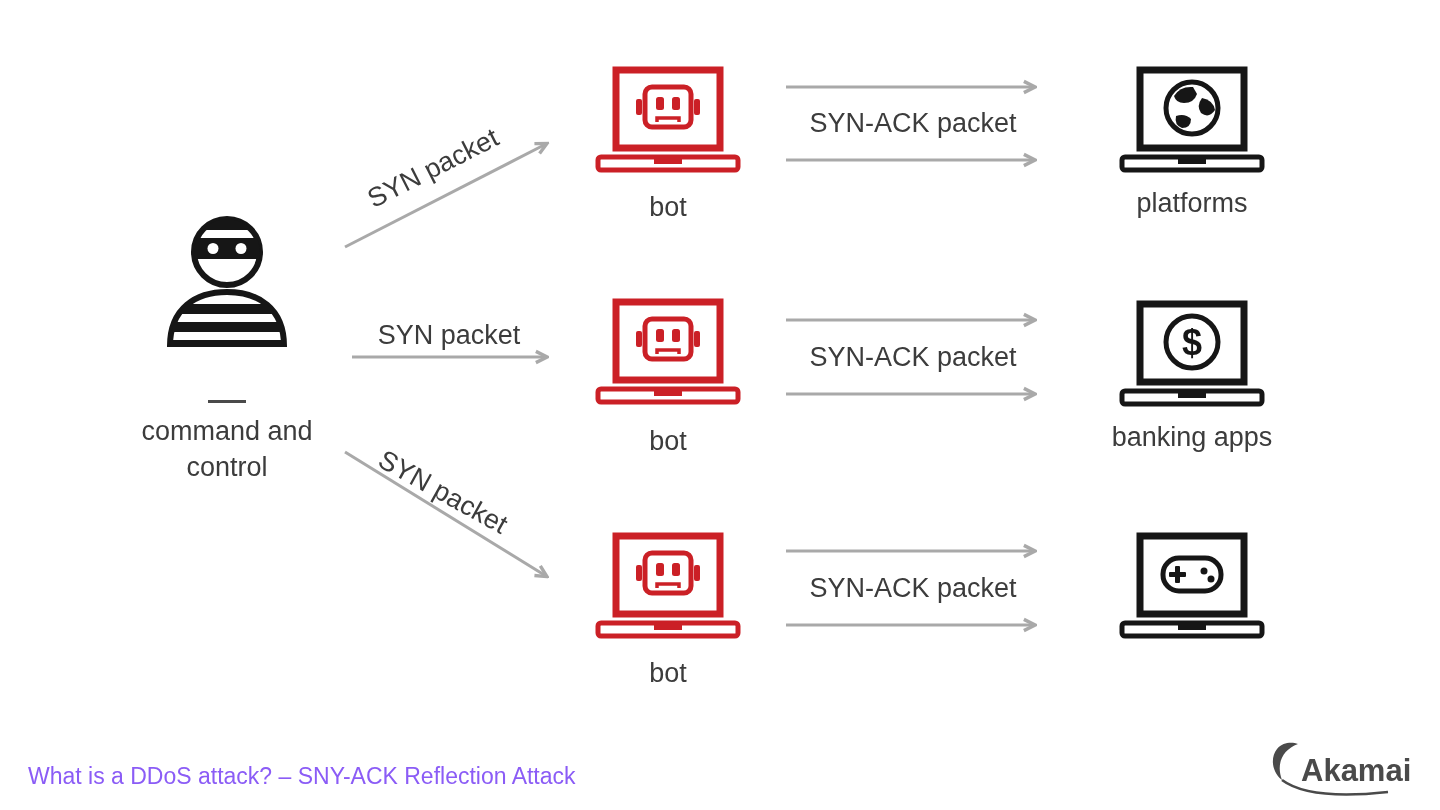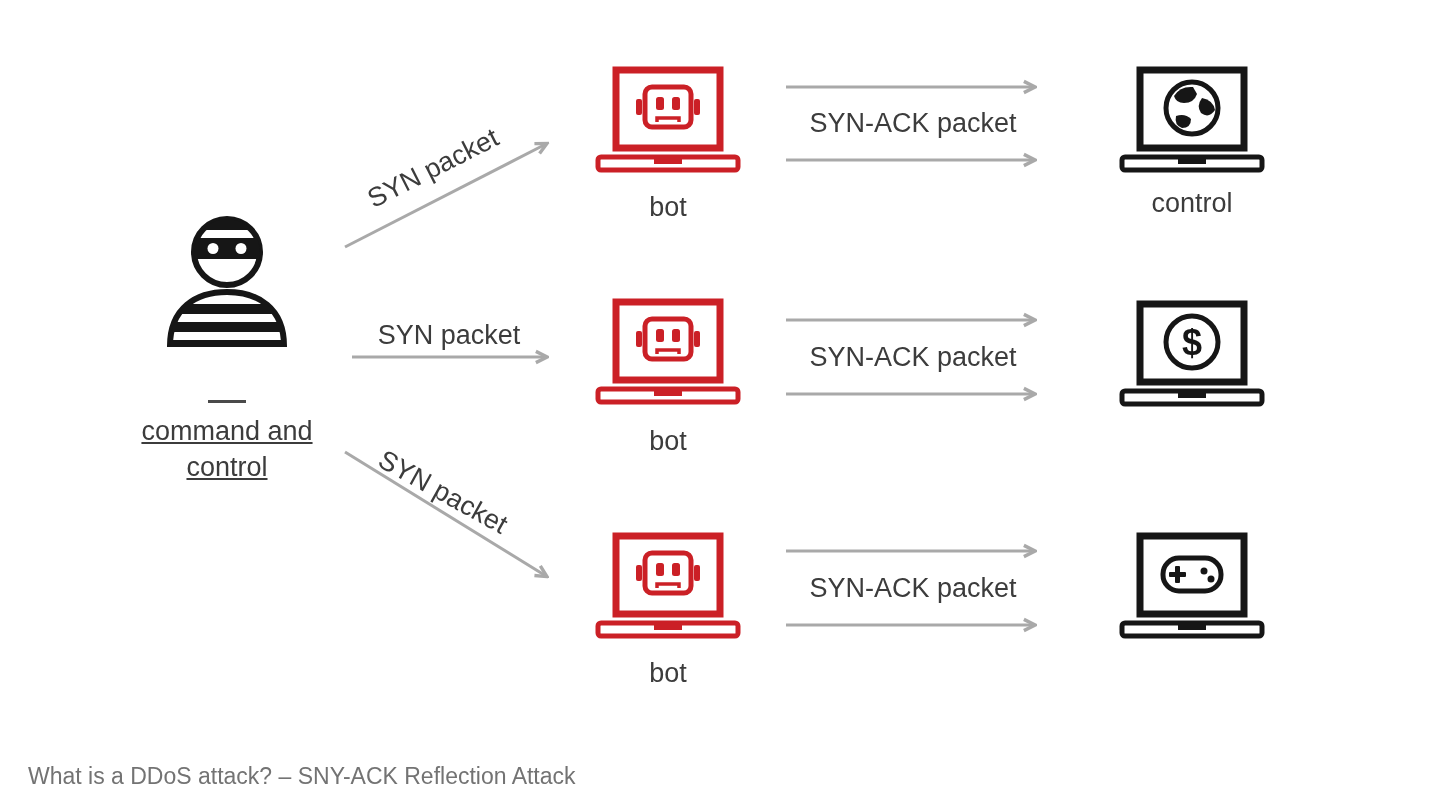--- a/index.html
+++ b/index.html
@@ -3,23 +3,23 @@
 <meta charset="utf-8">
 <style>
   * { margin:0; padding:0; box-sizing:border-box; }
   html,body { background:#ffffff; }
   body { font-family:"Liberation Sans", sans-serif; }
   .canvas { position:relative; width:1440px; height:810px; background:#fff; overflow:hidden; }
   .abs { position:absolute; }
   .arrow-layer { left:0; top:0; z-index:1; pointer-events:none; }
   .icon-wrap { z-index:2; line-height:0; }
   .label { z-index:3; font-size:27px; color:#3c3c3c; text-align:center; line-height:34px; }
-  .sublabel { line-height:36px;text-decoration:underline; }
+  .sublabel { line-height:36px; }
   .divider { width:38px; height:3px; background:#4a4a4a; z-index:3; }
-  .caption { z-index:3; font-size:23px; color:#737373; text-align:left; }
+  .caption { z-index:3; font-size:23px; color:#8b5cf6; text-align:left; }
   .bot-color { color:#cb2026; }
   .target-color { color:#161616; }
   .logo { z-index:3; line-height:0; }
 </style>
 </head>
 <body>
 
 <div class="canvas">
 
   <svg width="0" height="0" style="position:absolute" aria-hidden="true">
@@ -115,48 +115,56 @@
       </svg>
   </div>
   <div class="abs label" style="left:593px;top:190px;width:150px">bot</div>
   <div class="abs label" style="left:763px;top:106px;width:300px">SYN-ACK packet</div>
   <div class="abs icon-wrap target-color" style="left:1117px;top:66px">
     <svg width="150" height="115">
         <use href="#laptop"></use>
         <use href="#globe"></use>
       </svg>
   </div>
-  <div class="abs label" style="left:1092px;top:186px;width:200px">control</div>
+  <div class="abs label" style="left:1092px;top:186px;width:200px">platforms</div>
 
   <div class="abs icon-wrap bot-color" style="left:593px;top:298px">
     <svg width="150" height="115">
         <use href="#laptop"></use>
         <use href="#bot-face"></use>
       </svg>
   </div>
   <div class="abs label" style="left:593px;top:424px;width:150px">bot</div>
   <div class="abs label" style="left:763px;top:340px;width:300px">SYN-ACK packet</div>
   <div class="abs icon-wrap target-color" style="left:1117px;top:300px">
     <svg width="150" height="115">
         <use href="#laptop"></use>
         <use href="#dollar"></use>
       </svg>
   </div>
+  <div class="abs label" style="left:1092px;top:420px;width:200px">banking apps</div>
 
   <div class="abs icon-wrap bot-color" style="left:593px;top:532px">
     <svg width="150" height="115">
         <use href="#laptop"></use>
         <use href="#bot-face"></use>
       </svg>
   </div>
   <div class="abs label" style="left:593px;top:656px;width:150px">bot</div>
   <div class="abs label" style="left:763px;top:571px;width:300px">SYN-ACK packet</div>
   <div class="abs icon-wrap target-color" style="left:1117px;top:532px">
     <svg width="150" height="115">
         <use href="#laptop"></use>
         <use href="#controller"></use>
       </svg>
   </div>
 
   <div class="abs caption" style="left:28px;top:763px;width:700px">What is a DDoS attack? – SNY-ACK Reflection Attack</div>
 
+  <div class="abs logo" style="left:1268px;top:736px">
+    <svg width="170" height="64" viewBox="0 0 170 64">
+      <path d="M30,8 C14,14 8,28 14,44 C4,36 2,22 9,13 C15,6 24,6 30,8 Z" fill="#4a4a4a"></path>
+      <path d="M14,44 C34,59 74,61 120,56" stroke="#4a4a4a" stroke-width="2.5" fill="none"></path>
+      <text x="33" y="45" font-size="31" font-weight="bold" font-family="'Liberation Sans',sans-serif" fill="#4a4a4a">Akamai</text>
+    </svg>
+  </div>
 
 </div>
 
 </body></html>

